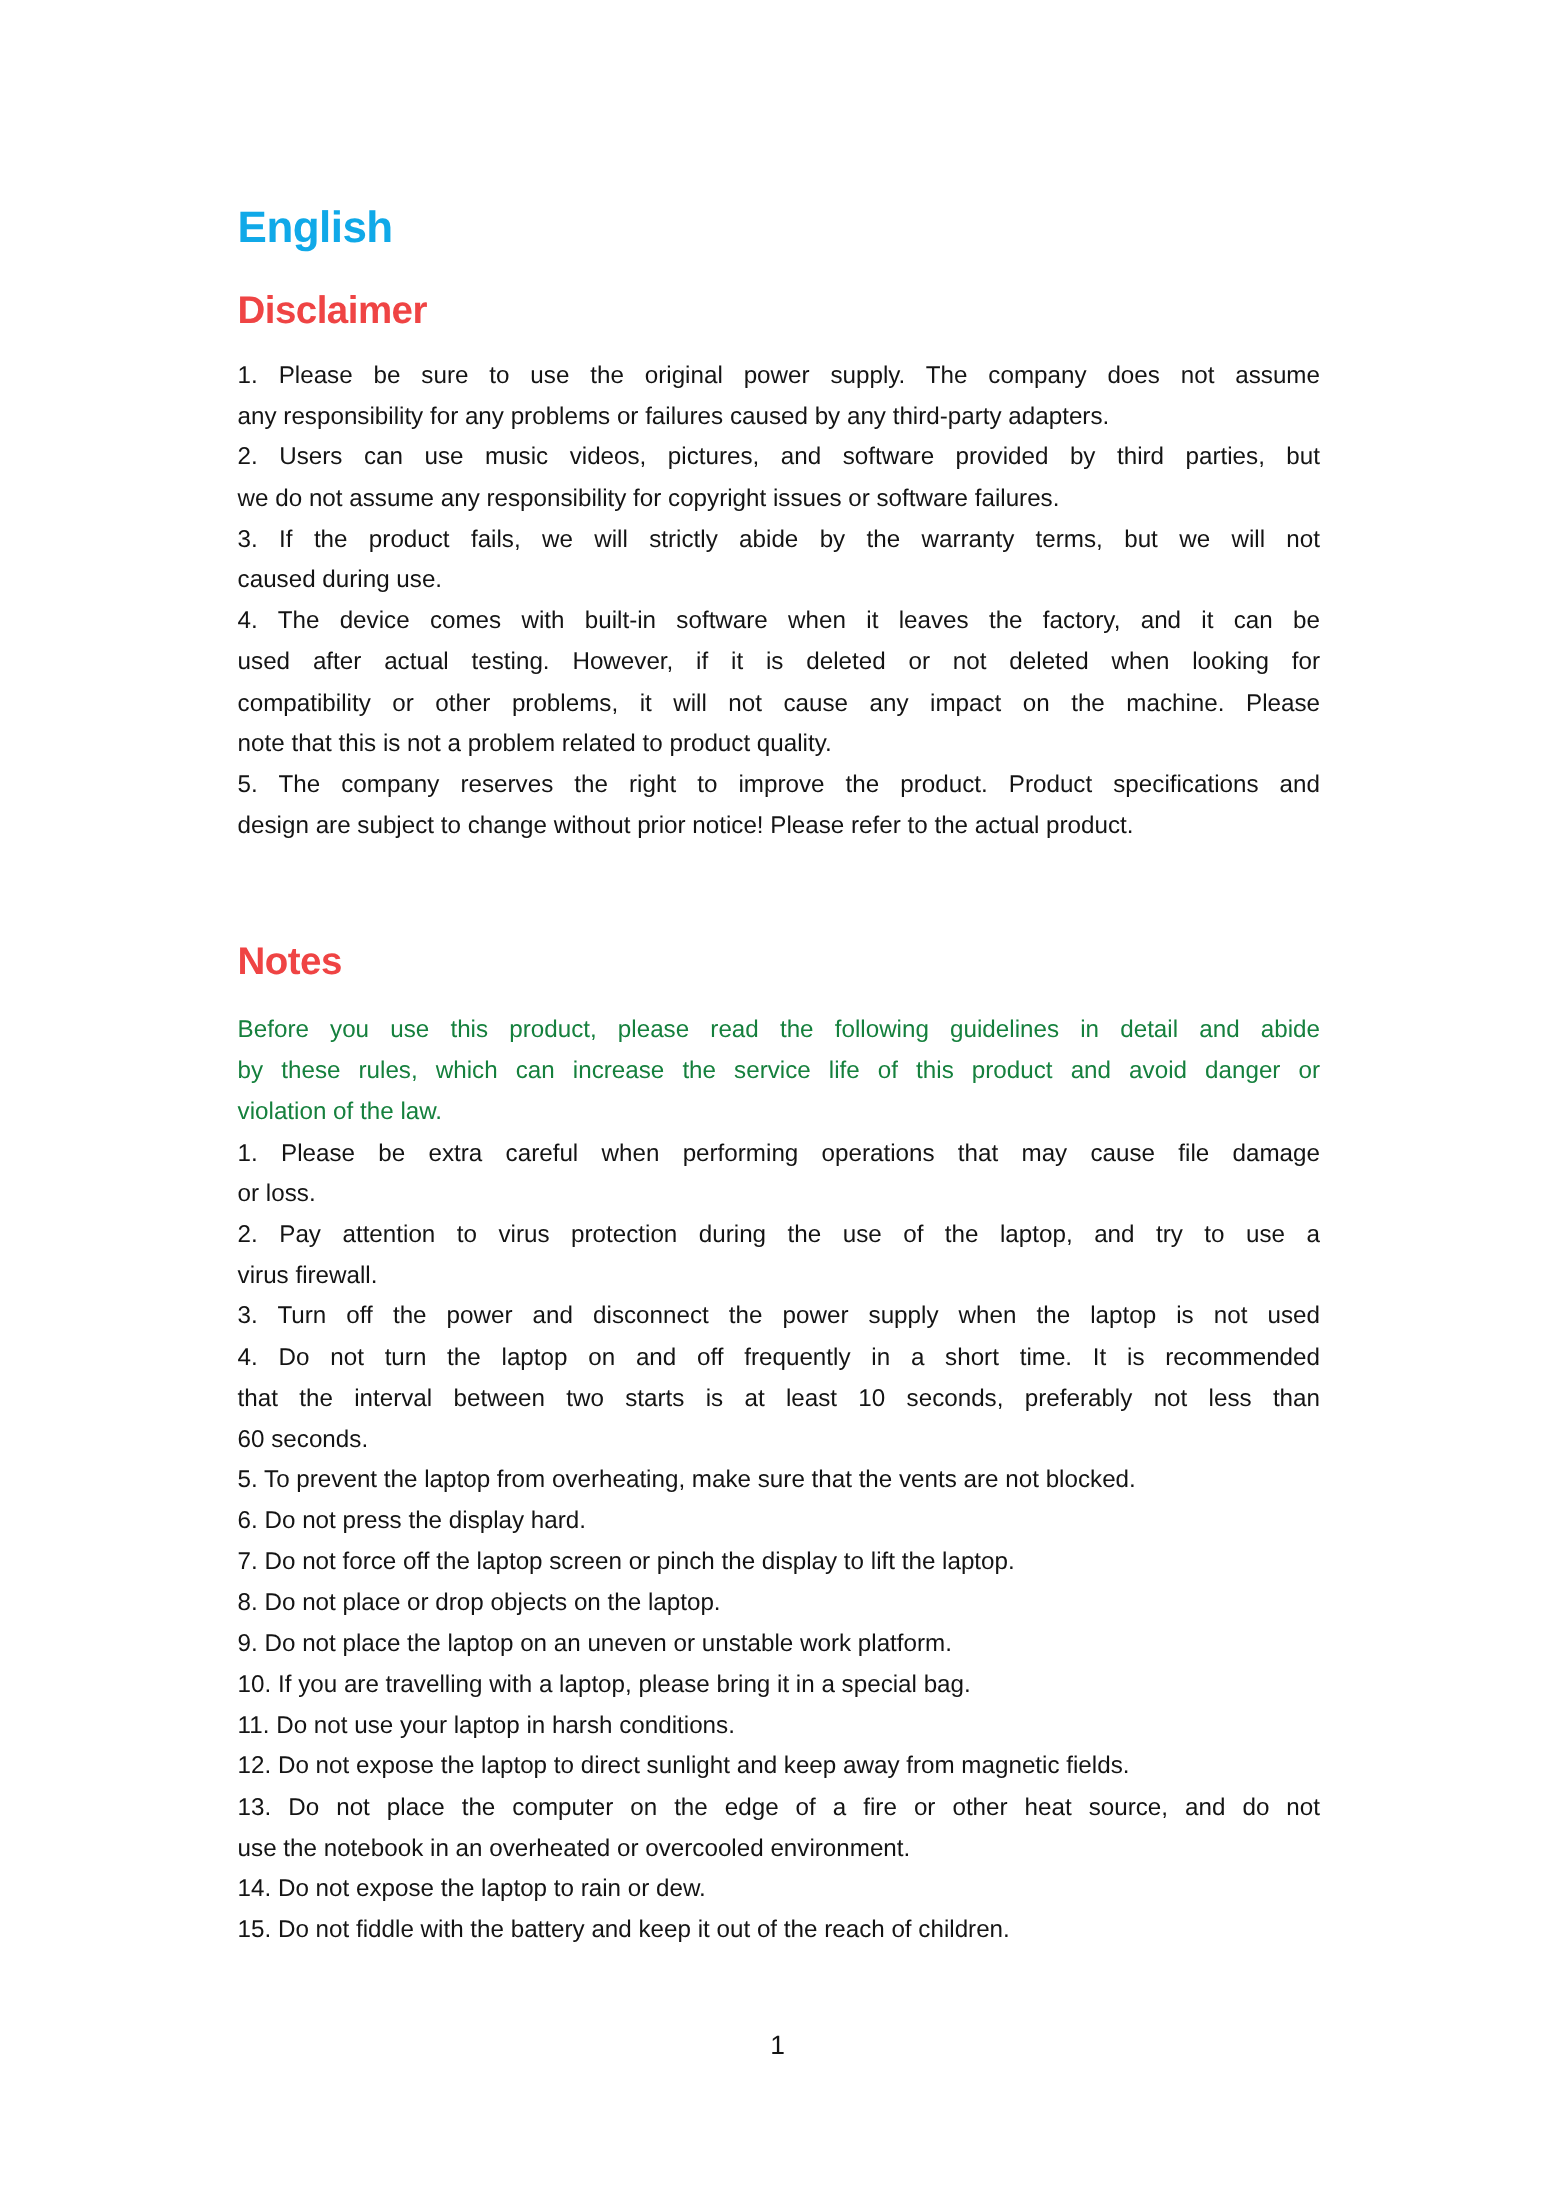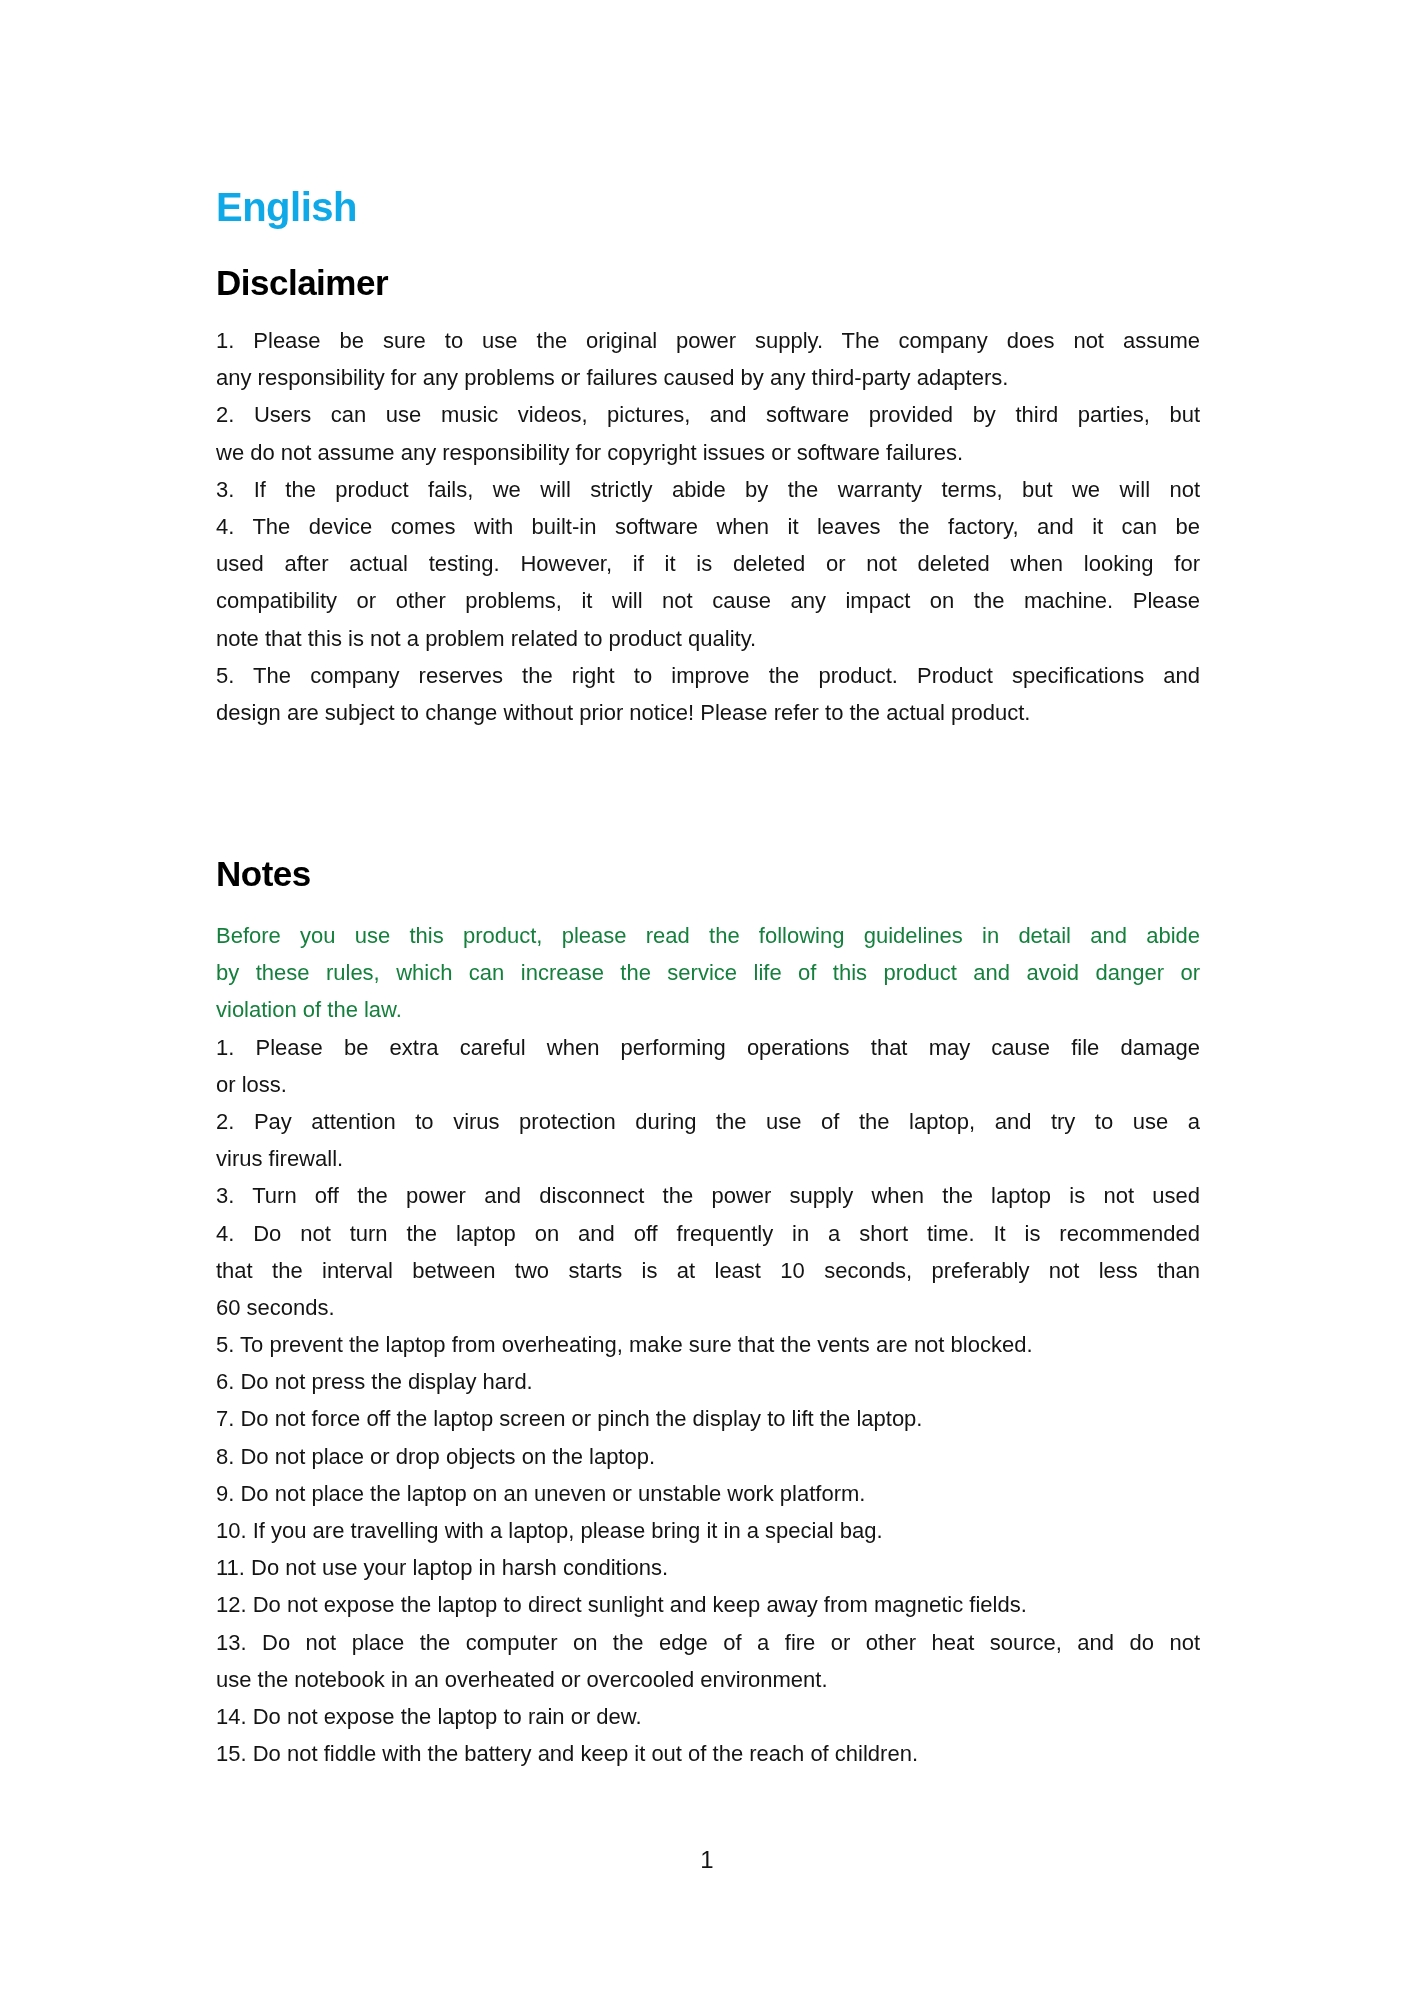--- a/index.html
+++ b/index.html
@@ -6,21 +6,21 @@
   body { width: 1414px; height: 1999px; position: relative; overflow: hidden; }
   .page { position: absolute; left: 0; top: 0; width: 1414px; height: 1999px; background: #fff; padding-left: 20px; }
   .h-lang {
     position: absolute; left: 216px; top: 183px;
     font-family: "Liberation Sans", sans-serif; font-weight: bold;
     font-size: 40px; line-height: 48px; color: #10A9E8; letter-spacing: -0.5px;
   }
   .h-sec {
     position: absolute; left: 216px;
     font-family: "Liberation Sans", sans-serif; font-weight: bold;
-    font-size: 35px; line-height: 42px; color: #000000; letter-spacing: -0.5px;
+    font-size: 35px; line-height: 42px; color: #ef4444; letter-spacing: -0.5px;
   }
   .body-block {
     position: absolute; left: 216px; width: 984px;
     font-family: "Liberation Sans", sans-serif;
     font-size: 22px; line-height: 37.2px; color: #141414;
   }
   .intro { color: #15803d; }
   .line { display: block; white-space: nowrap; height: 37.2px; }
   .line.j { text-align: justify; text-align-last: justify; white-space: normal; }
   .page-num {
@@ -41,20 +41,21 @@
     <div>
       <span class="line j">1. Please be sure to use the original power supply. The company does not assume</span>
       <span class="line">any responsibility for any problems or failures caused by any third-party adapters.</span>
     </div>
     <div>
       <span class="line j">2. Users can use music videos, pictures, and software provided by third parties, but</span>
       <span class="line">we do not assume any responsibility for copyright issues or software failures.</span>
     </div>
     <div>
       <span class="line j">3. If the product fails, we will strictly abide by the warranty terms, but we will not</span>
+      <span class="line">caused during use.</span>
     </div>
     <div>
       <span class="line j">4. The device comes with built-in software when it leaves the factory, and it can be</span>
       <span class="line j">used after actual testing. However, if it is deleted or not deleted when looking for</span>
       <span class="line j">compatibility or other problems, it will not cause any impact on the machine. Please</span>
       <span class="line">note that this is not a problem related to product quality.</span>
     </div>
     <div>
       <span class="line j">5. The company reserves the right to improve the product. Product specifications and</span>
       <span class="line">design are subject to change without prior notice! Please refer to the actual product.</span>

